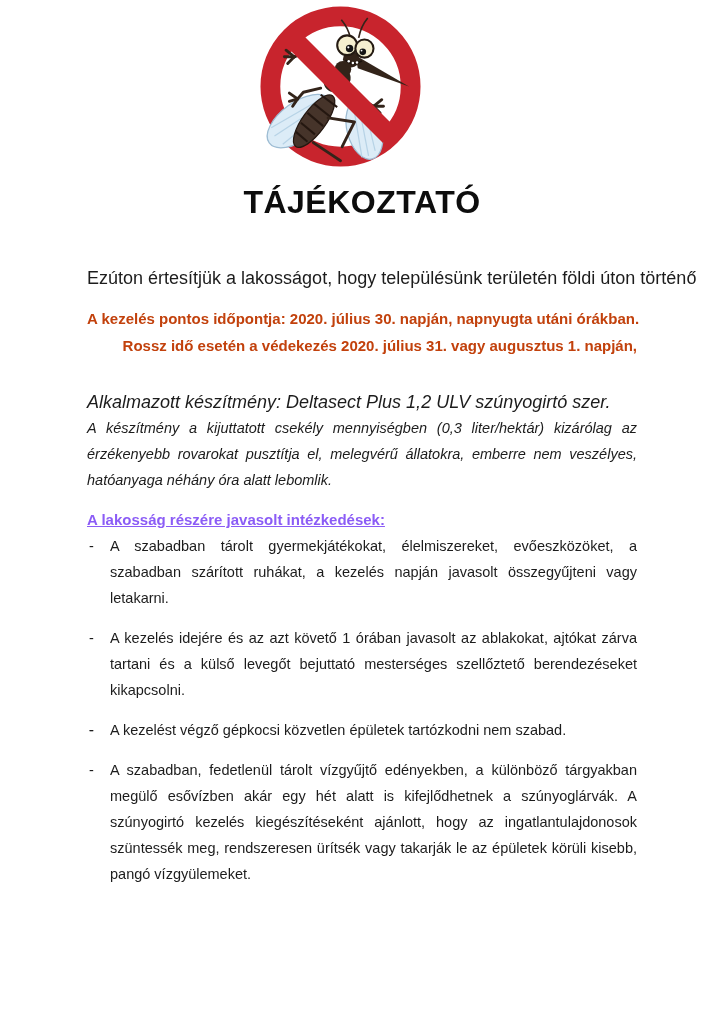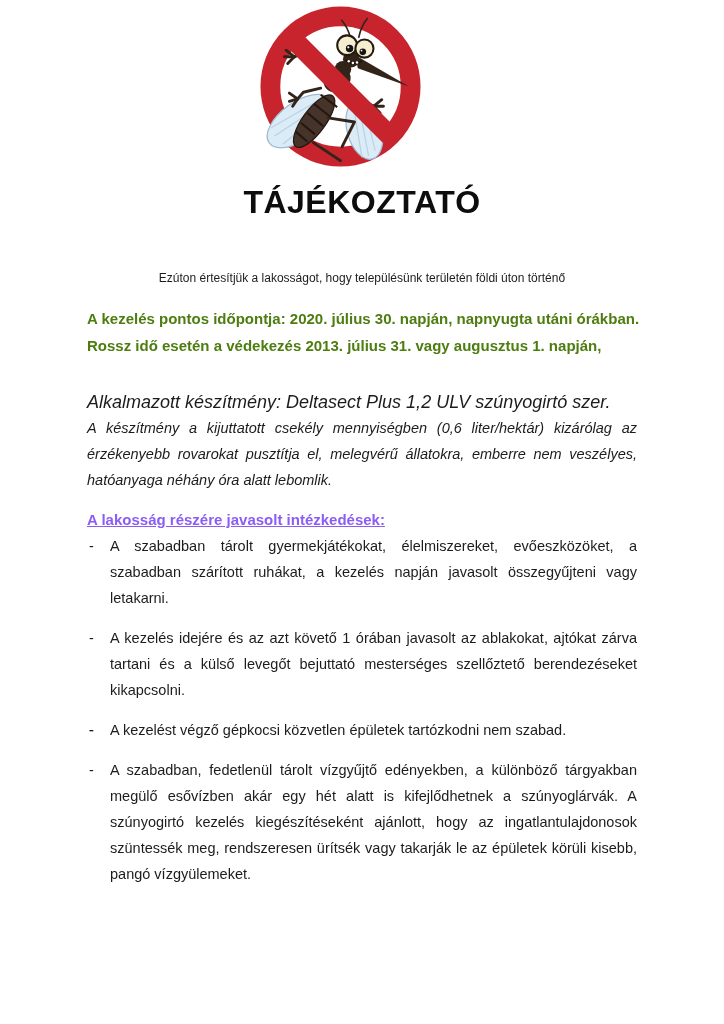--- a/index.html
+++ b/index.html
@@ -28,31 +28,31 @@
     font-size:32px;
     line-height:38px;
     font-weight:700;
     letter-spacing:.5px;
     color:#0d0d0d;
   }
   .tline{display:block;white-space:nowrap;}
   .intro{
     margin:44px 0 0 0;
     text-align:center;
-    font-size:12px;
+    font-size:18px;
     line-height:26px;
   }
   .cline{display:block;white-space:nowrap;}
   .schedule{
     margin:14px 0 0 0;
-    text-align:left;
+    text-align:right;
     font-weight:700;
     font-size:15px;
     line-height:27px;
-    color:#4d7c0f;
+    color:#c2410c;
   }
   .product-name{
     margin:30px 0 0 0;
     font-style:italic;
     font-size:18px;
     line-height:26px;
   }
   .product-details{
     margin:0;
     font-style:italic;
@@ -172,25 +172,25 @@
   <h1 class="title">
     <span class="tline">TÁJÉKOZTATÓ</span>
   </h1>
 
   <p class="intro">
     <span class="cline">Ezúton értesítjük a lakosságot, hogy településünk területén földi úton történő</span>
   </p>
 
   <p class="schedule">
     <span class="cline">A kezelés pontos időpontja: 2020. július 30. napján, napnyugta utáni órákban.</span>
-    <span class="cline">Rossz idő esetén a védekezés 2013. július 31. vagy augusztus 1. napján,</span>
+    <span class="cline">Rossz idő esetén a védekezés 2020. július 31. vagy augusztus 1. napján,</span>
   </p>
 
   <p class="product-name">Alkalmazott készítmény: Deltasect Plus 1,2 ULV szúnyogirtó szer.</p>
-  <p class="product-details">A készítmény a kijuttatott csekély mennyiségben (0,6 liter/hektár) kizárólag az érzékenyebb rovarokat pusztítja el, melegvérű állatokra, emberre nem veszélyes, hatóanyaga néhány óra alatt lebomlik.</p>
+  <p class="product-details">A készítmény a kijuttatott csekély mennyiségben (0,3 liter/hektár) kizárólag az érzékenyebb rovarokat pusztítja el, melegvérű állatokra, emberre nem veszélyes, hatóanyaga néhány óra alatt lebomlik.</p>
 
   <h2 class="measures-heading">A lakosság részére javasolt intézkedések:</h2>
 
   <ul class="bullets">
     <li class="bullet">
       <span class="marker">-</span>
       <span class="btext">A szabadban tárolt gyermekjátékokat, élelmiszereket, evőeszközöket, a szabadban szárított ruhákat, a kezelés napján javasolt összegyűjteni vagy letakarni.</span>
     </li>
     <li class="bullet">
       <span class="marker">-</span>

